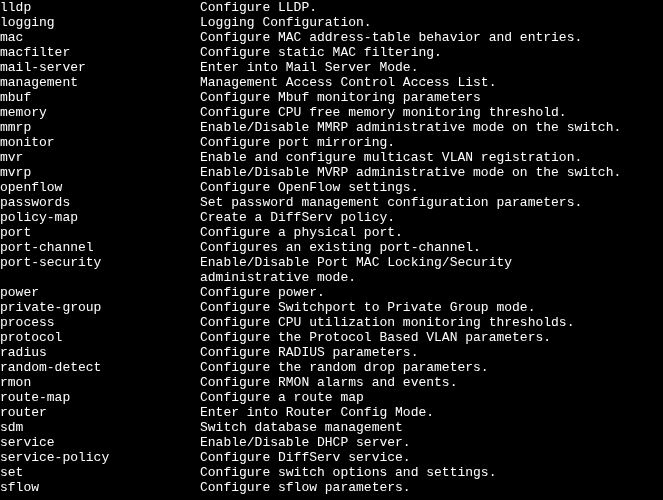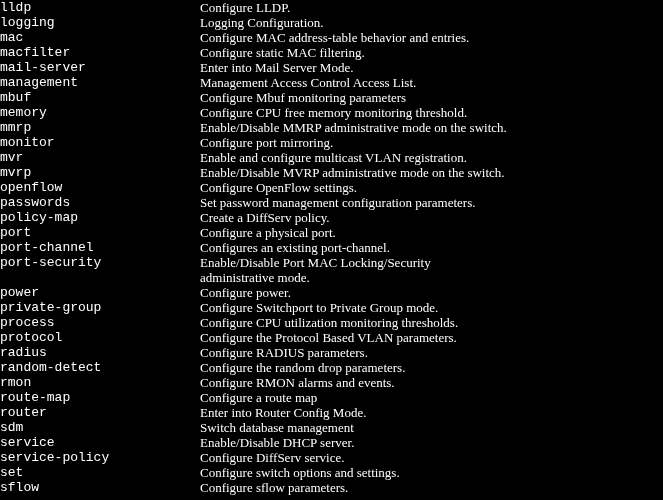--- a/index.html
+++ b/index.html
@@ -24,19 +24,18 @@
     .row {
       display: flex;
     }
     .cmd {
       display: inline-block;
       width: 200px;
       flex-shrink: 0;
     }
     .desc {
       display: inline-block;
-      font-family: Liberation Serif, serif;
     }
   </style>
 </head>
 <body>
 
 <div class="terminal" id="terminal"><div class="row"><span class="cmd">lldp</span><span class="desc">Configure LLDP.</span></div><div class="row"><span class="cmd">logging</span><span class="desc">Logging Configuration.</span></div><div class="row"><span class="cmd">mac</span><span class="desc">Configure MAC address-table behavior and entries.</span></div><div class="row"><span class="cmd">macfilter</span><span class="desc">Configure static MAC filtering.</span></div><div class="row"><span class="cmd">mail-server</span><span class="desc">Enter into Mail Server Mode.</span></div><div class="row"><span class="cmd">management</span><span class="desc">Management Access Control Access List.</span></div><div class="row"><span class="cmd">mbuf</span><span class="desc">Configure Mbuf monitoring parameters</span></div><div class="row"><span class="cmd">memory</span><span class="desc">Configure CPU free memory monitoring threshold.</span></div><div class="row"><span class="cmd">mmrp</span><span class="desc">Enable/Disable MMRP administrative mode on the switch.</span></div><div class="row"><span class="cmd">monitor</span><span class="desc">Configure port mirroring.</span></div><div class="row"><span class="cmd">mvr</span><span class="desc">Enable and configure multicast VLAN registration.</span></div><div class="row"><span class="cmd">mvrp</span><span class="desc">Enable/Disable MVRP administrative mode on the switch.</span></div><div class="row"><span class="cmd">openflow</span><span class="desc">Configure OpenFlow settings.</span></div><div class="row"><span class="cmd">passwords</span><span class="desc">Set password management configuration parameters.</span></div><div class="row"><span class="cmd">policy-map</span><span class="desc">Create a DiffServ policy.</span></div><div class="row"><span class="cmd">port</span><span class="desc">Configure a physical port.</span></div><div class="row"><span class="cmd">port-channel</span><span class="desc">Configures an existing port-channel.</span></div><div class="row"><span class="cmd">port-security</span><span class="desc">Enable/Disable Port MAC Locking/Security</span></div><div class="row"><span class="cmd"></span><span class="desc">administrative mode.</span></div><div class="row"><span class="cmd">power</span><span class="desc">Configure power.</span></div><div class="row"><span class="cmd">private-group</span><span class="desc">Configure Switchport to Private Group mode.</span></div><div class="row"><span class="cmd">process</span><span class="desc">Configure CPU utilization monitoring thresholds.</span></div><div class="row"><span class="cmd">protocol</span><span class="desc">Configure the Protocol Based VLAN parameters.</span></div><div class="row"><span class="cmd">radius</span><span class="desc">Configure RADIUS parameters.</span></div><div class="row"><span class="cmd">random-detect</span><span class="desc">Configure the random drop parameters.</span></div><div class="row"><span class="cmd">rmon</span><span class="desc">Configure RMON alarms and events.</span></div><div class="row"><span class="cmd">route-map</span><span class="desc">Configure a route map</span></div><div class="row"><span class="cmd">router</span><span class="desc">Enter into Router Config Mode.</span></div><div class="row"><span class="cmd">sdm</span><span class="desc">Switch database management</span></div><div class="row"><span class="cmd">service</span><span class="desc">Enable/Disable DHCP server.</span></div><div class="row"><span class="cmd">service-policy</span><span class="desc">Configure DiffServ service.</span></div><div class="row"><span class="cmd">set</span><span class="desc">Configure switch options and settings.</span></div><div class="row"><span class="cmd">sflow</span><span class="desc">Configure sflow parameters.</span></div></div>
 
 </body></html>

